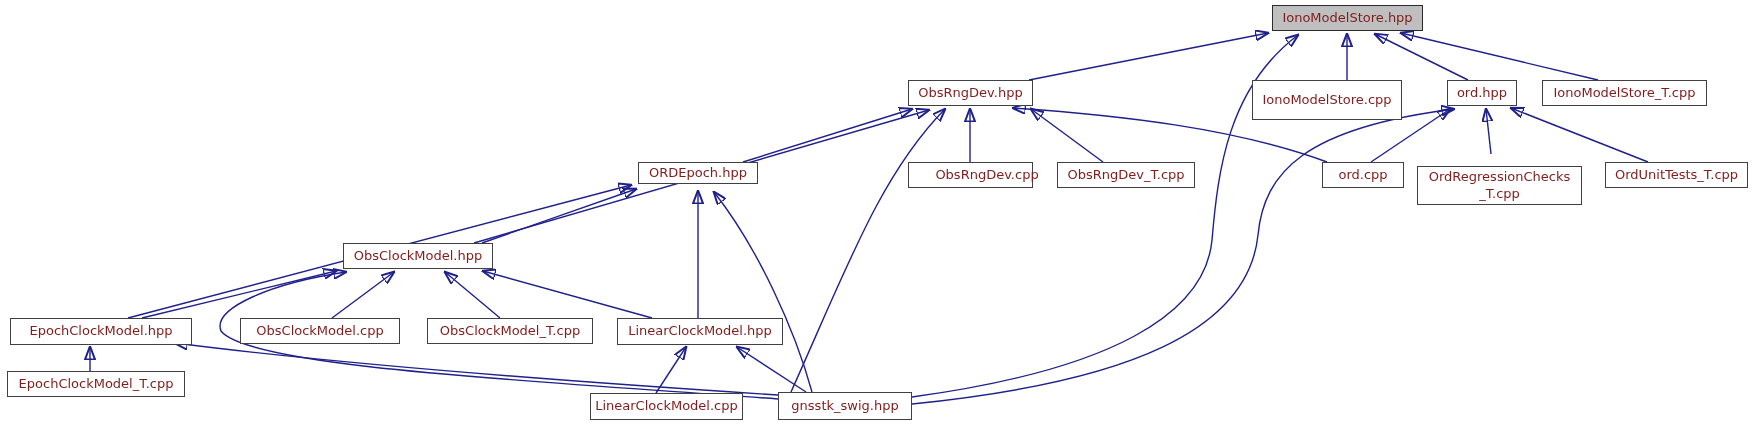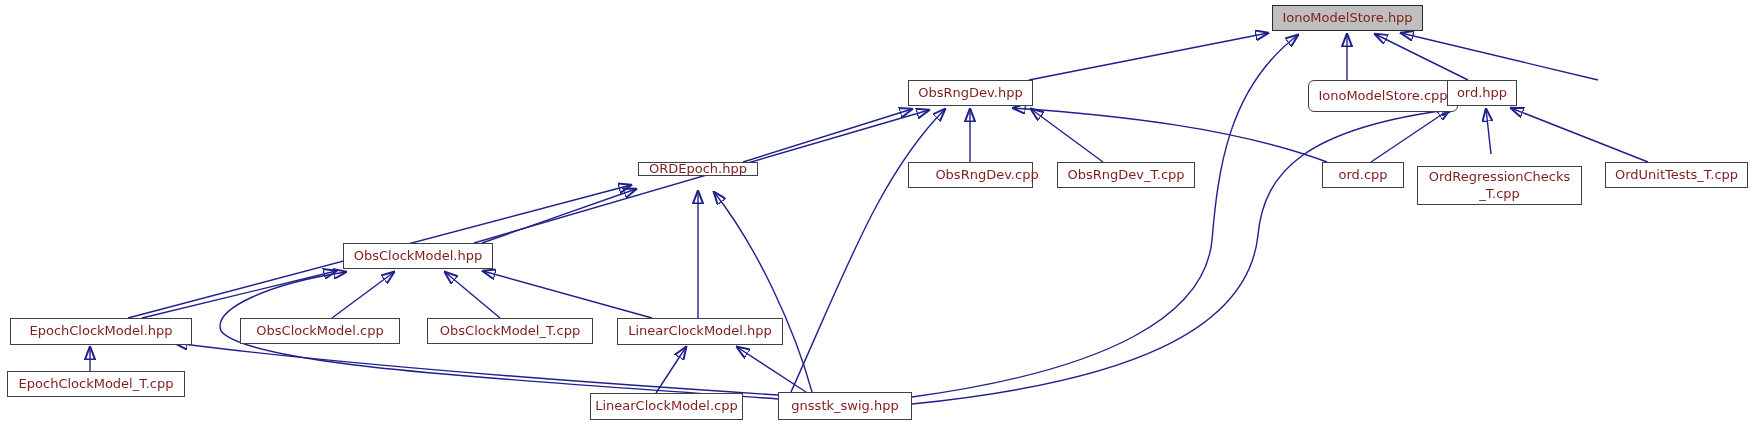--- a/index.html
+++ b/index.html
@@ -80,23 +80,24 @@
     <path d="M 656,393 L 686,347" marker-end="url(#arrow)"></path>
     <path d="M 806,392 L 737,347" marker-end="url(#arrow)"></path>
     <path d="M 1371,162 L 1450,109" marker-end="url(#arrow)"></path>
     <path d="M 912,404 C 1130,382 1248,330 1258,235 C 1264,172 1305,128 1454,109" marker-end="url(#arrow)"></path>
     <path d="M 1491,154 L 1486,109" marker-end="url(#arrow)"></path>
     <path d="M 1648,162 L 1511,108" marker-end="url(#arrow)"></path>
   </svg>
 
   <div class="node root" style="left:1272px; top:5px;  width:151px; height:26px;">IonoModelStore.hpp</div>
   <div class="node" style="left:908px;  top:80px;  width:125px; height:26px;">ObsRngDev.hpp</div>
-  <div class="node" style="left:1308px; top:80px;  width:150px; height:32px;border-radius:6px;">IonoModelStore.cpp</div>
+  <div class="node" style="left:1252px; top:80px;  width:150px; height:40px;">IonoModelStore.cpp</div>
   <div class="node" style="left:1447px; top:80px;  width:70px;  height:26px;">ord.hpp</div>
-  <div class="node" style="left:638px;  top:162px; width:120px; height:14px;text-align:center;">ORDEpoch.hpp</div>
+  <div class="node" style="left:1542px; top:80px;  width:165px; height:26px;">IonoModelStore_T.cpp</div>
+  <div class="node" style="left:638px;  top:162px; width:120px; height:22px;text-align:center;">ORDEpoch.hpp</div>
   <div class="node" style="left:908px;  top:162px; width:125px; height:26px;padding-left:33px;">ObsRngDev.cpp</div>
   <div class="node" style="left:1057px; top:162px; width:138px; height:26px;">ObsRngDev_T.cpp</div>
   <div class="node" style="left:1322px; top:162px; width:82px;  height:26px;">ord.cpp</div>
   <div class="node" style="left:1417px; top:154px; width:165px; height:39px;margin-top:12px;">OrdRegressionChecks
 _T.cpp</div>
   <div class="node" style="left:1605px; top:162px; width:143px; height:26px;">OrdUnitTests_T.cpp</div>
   <div class="node" style="left:343px;  top:243px; width:150px; height:26px;">ObsClockModel.hpp</div>
   <div class="node" style="left:10px;   top:318px; width:182px; height:27px;">EpochClockModel.hpp</div>
   <div class="node" style="left:240px;  top:318px; width:160px; height:26px;">ObsClockModel.cpp</div>
   <div class="node" style="left:427px;  top:318px; width:166px; height:26px;">ObsClockModel_T.cpp</div>

